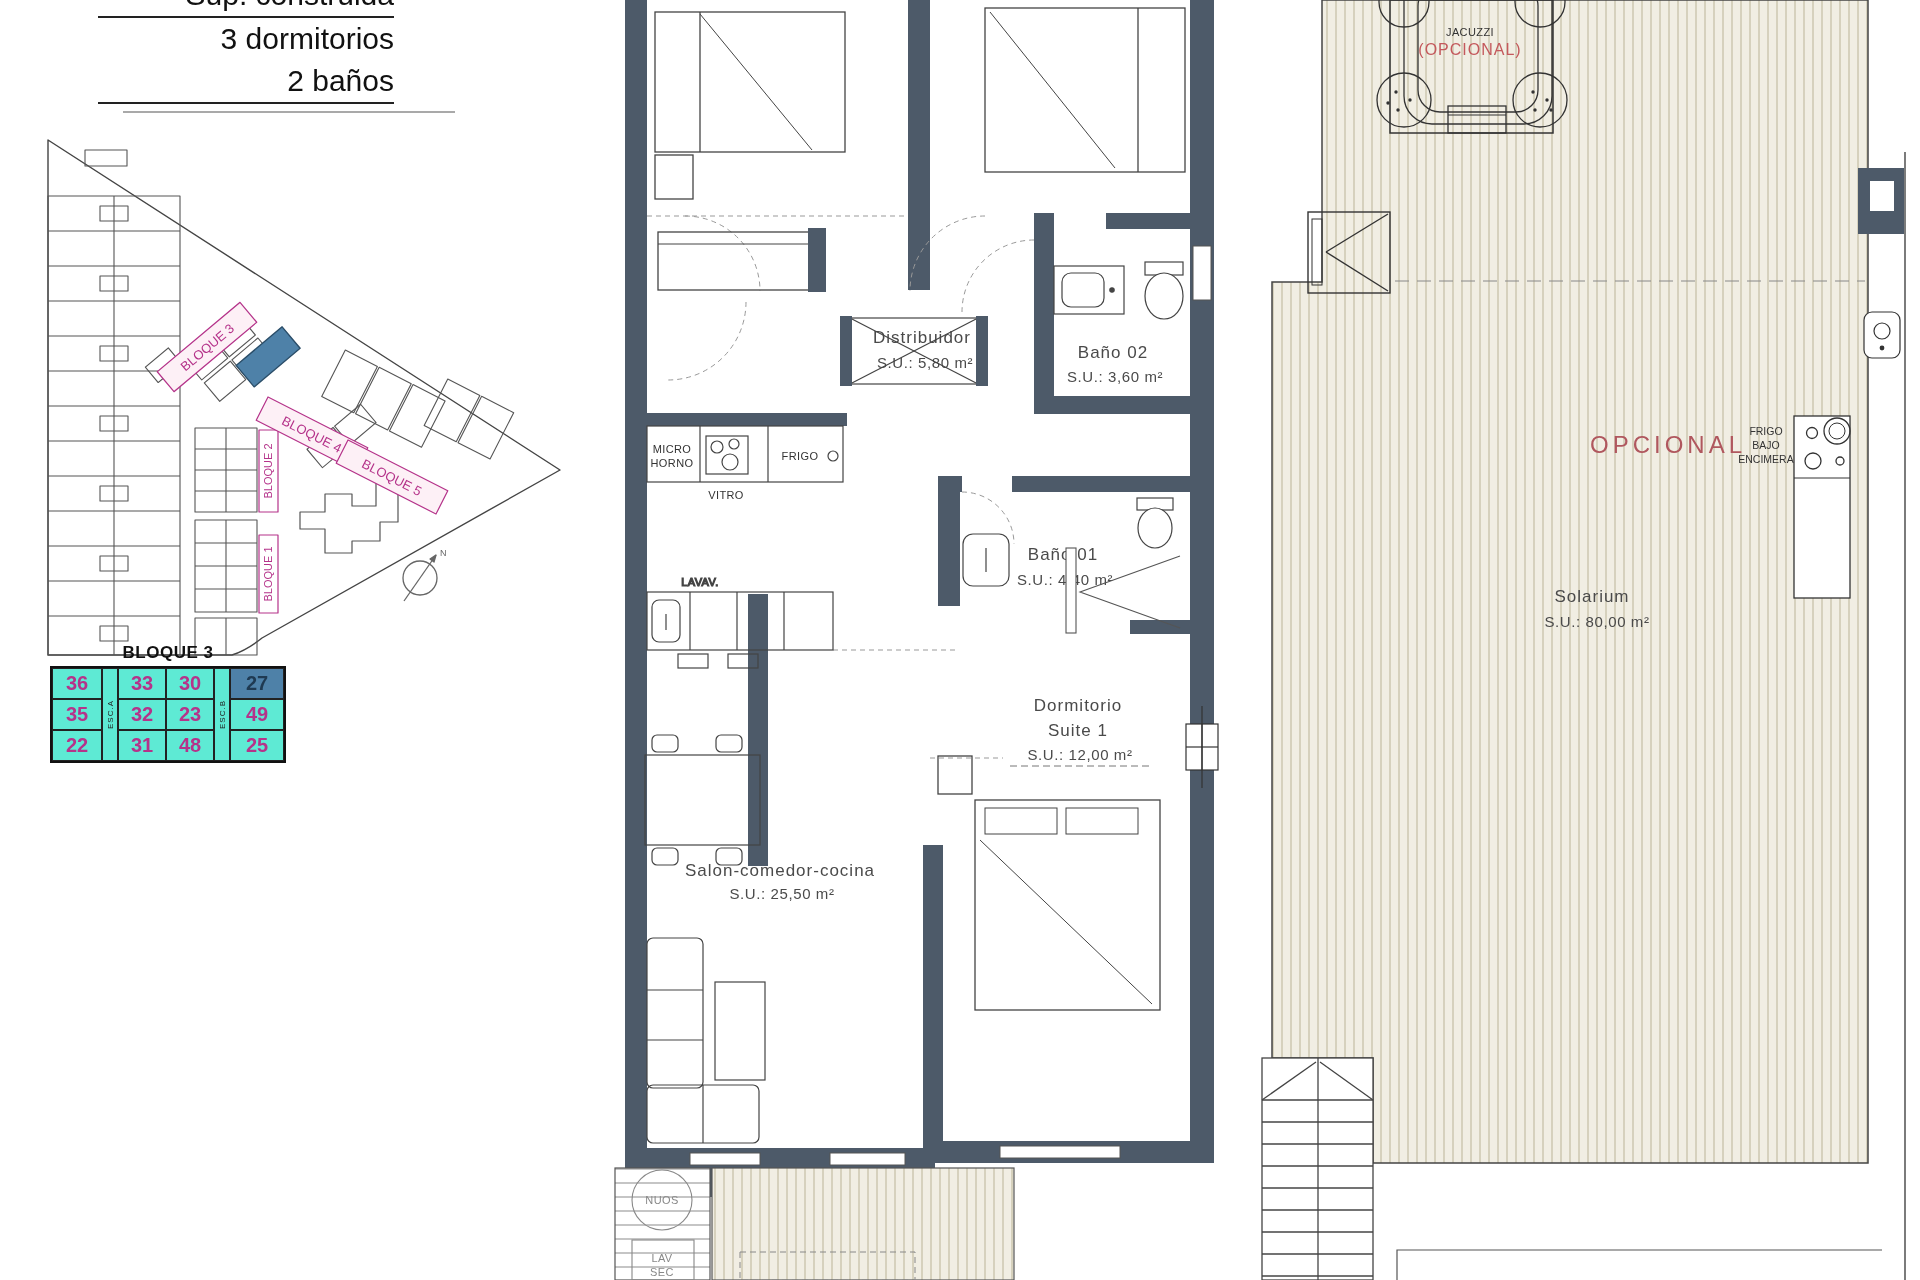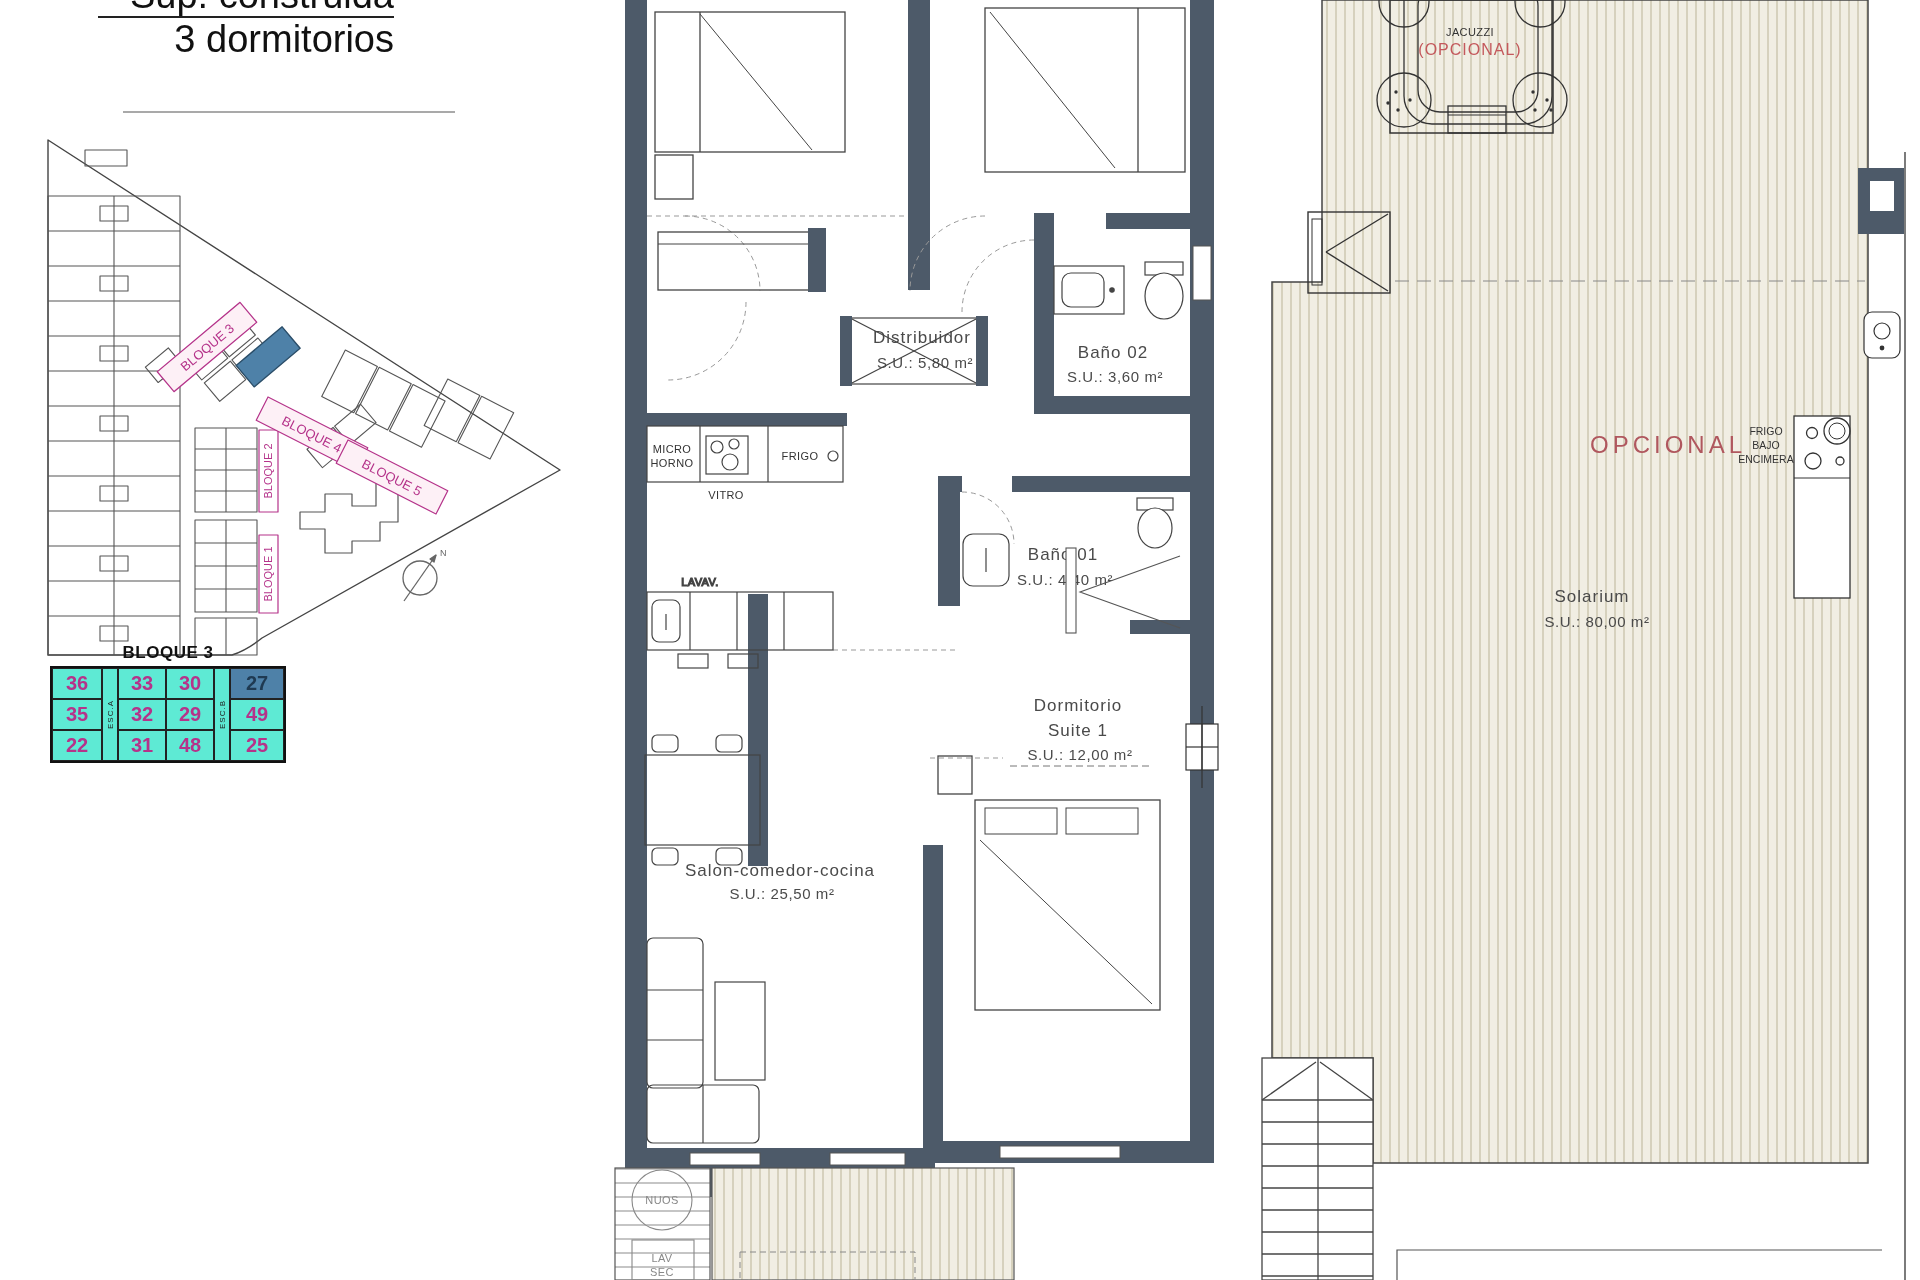--- a/index.html
+++ b/index.html
@@ -1,20 +1,20 @@
 <!DOCTYPE html>
 <html><head>
 <meta charset="utf-8">
 <style>
   html,body{margin:0;padding:0;background:#fff;width:1920px;height:1280px;overflow:hidden;
             font-family:"Liberation Sans",sans-serif;}
   .abs{position:absolute;}
   
   #header{position:absolute;left:98px;top:-26px;width:296px;text-align:right;color:#111;}
-  #header .h-line{font-size:38px;line-height:42px;white-space:nowrap;}
+  #header .h-line{font-size:30px;line-height:42px;white-space:nowrap;}
   #header .rule{border-bottom:2px solid #222;}
   
   #unit-table{position:absolute;left:50px;top:643px;width:236px;}
   #unit-table .tbl-title{text-align:center;font-weight:bold;font-size:17px;color:#111;margin-bottom:3px;letter-spacing:0.5px;}
   #unit-grid{display:grid;grid-template-columns:50px 16px 48px 48px 16px 54px;grid-auto-rows:31px;
              border:2px solid #111;background:#5eead4;}
   #unit-grid .cell{border:1px solid #222;display:flex;align-items:center;justify-content:center;
                    font-size:20px;font-weight:bold;color:#b5338a;}
   #unit-grid .esc{grid-row:1 / span 3;font-size:8px;font-weight:normal;color:#222;
                   writing-mode:vertical-rl;transform:rotate(180deg);letter-spacing:1px;}
@@ -402,33 +402,34 @@
       <rect x="632" y="1240" width="62" height="40" fill="none" stroke="#888" stroke-width="1.1"></rect>
       <text x="662" y="1262" class="tinyg" text-anchor="middle">LAV</text>
       <text x="662" y="1276" class="tinyg" text-anchor="middle">SEC</text>
     </g>
   </g>
 </svg>
 
 <div id="header">
   <div class="h-line rule">Sup. construida</div>
   <div class="h-line">3 dormitorios</div>
+  <div class="h-line rule">2 baños</div>
 </div>
 
 <div id="unit-table">
   <div class="tbl-title">BLOQUE 3</div>
   <div id="unit-grid">
     <div class="cell">36</div>
     <div class="cell esc" style="grid-column:2">ESC.A</div>
     <div class="cell">33</div>
     <div class="cell">30</div>
     <div class="cell esc" style="grid-column:5">ESC.B</div>
     <div class="cell hl">27</div>
     <div class="cell" style="grid-column:1">35</div>
     <div class="cell" style="grid-column:3">32</div>
-    <div class="cell">29</div>
+    <div class="cell">23</div>
     <div class="cell" style="grid-column:6">49</div>
     <div class="cell" style="grid-column:1">22</div>
     <div class="cell" style="grid-column:3">31</div>
     <div class="cell">48</div>
     <div class="cell" style="grid-column:6">25</div>
   </div>
 </div>
 
 </body></html>

